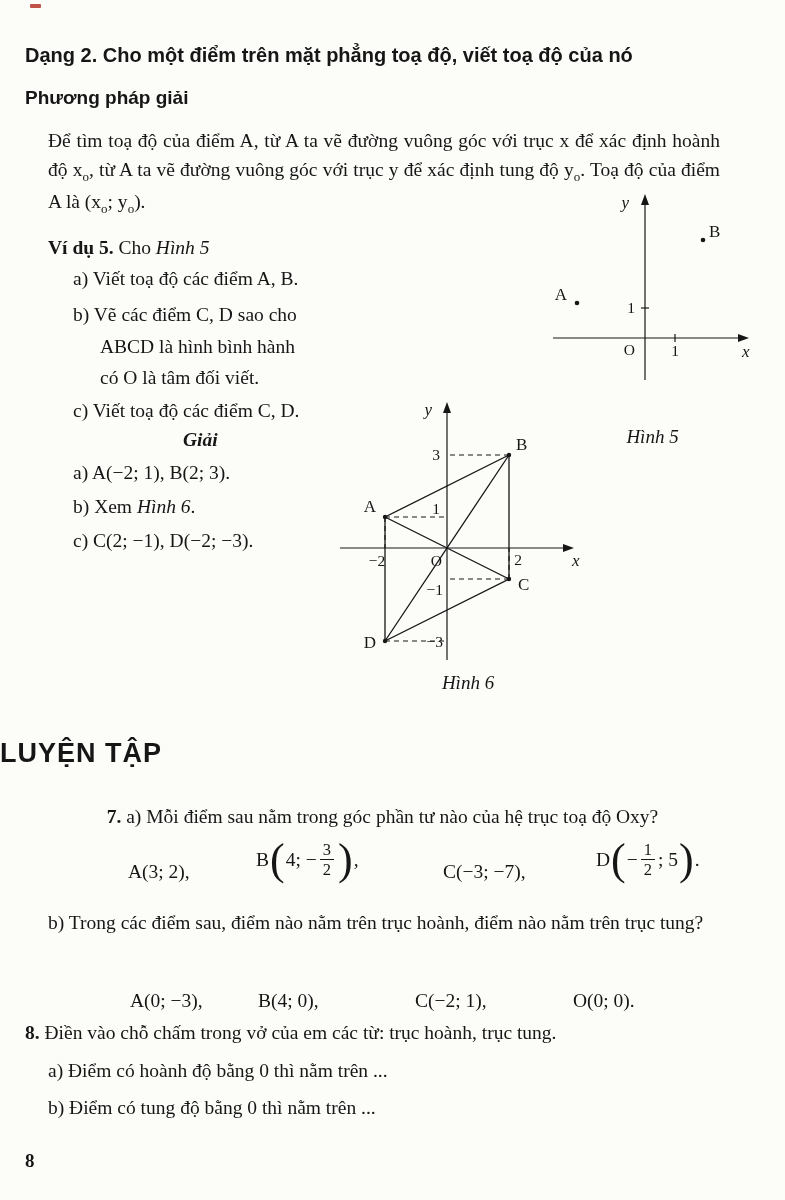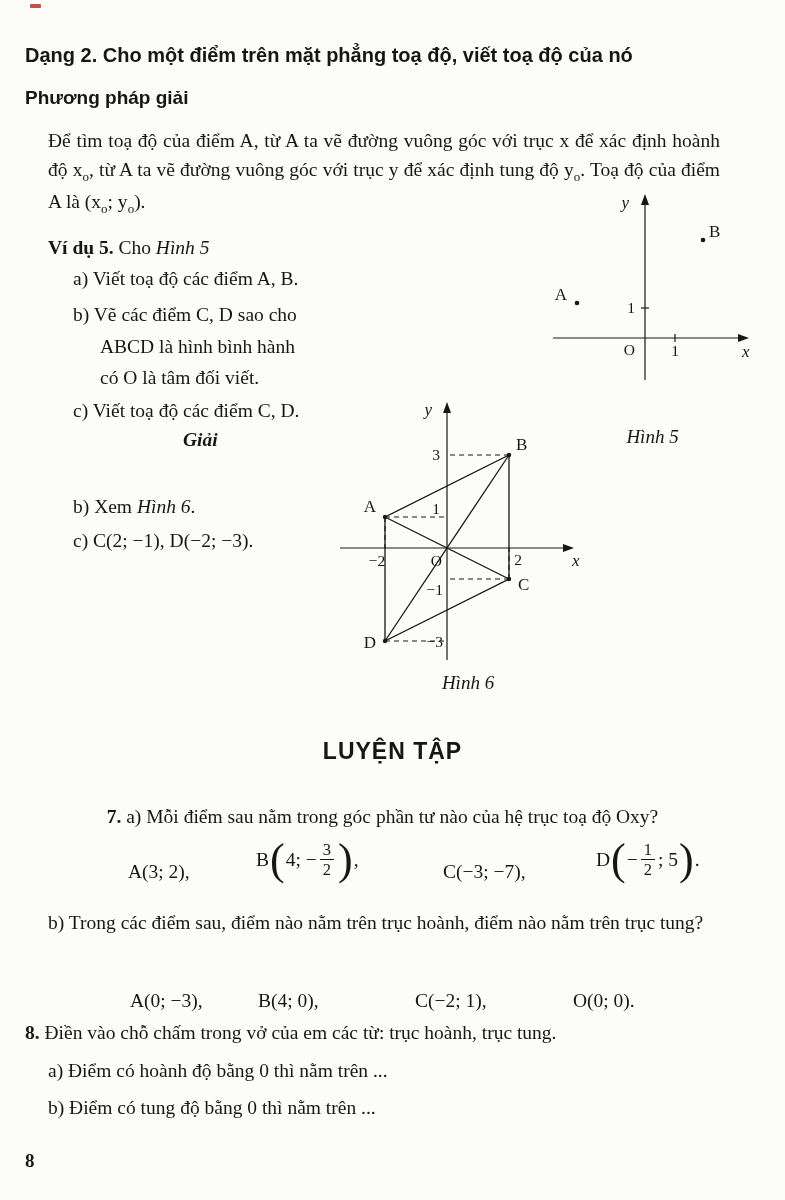--- a/index.html
+++ b/index.html
@@ -10,21 +10,21 @@
   .sans{font-family:"Liberation Sans","DejaVu Sans",sans-serif;}
   .title{font-size:20px;font-weight:700;}
   .subhead{font-size:19px;font-weight:700;}
   .body{font-size:19.5px;line-height:1.5;}
   .justify{text-align:justify;}
   .it{font-style:italic;}
   .b{font-weight:700;}
   sub{font-size:13px;}
   .hang{padding-left:27px;text-indent:-27px;}
   .caption{font-style:italic;font-size:19px;text-align:center;}
-  .lt-head{font-size:23px;font-weight:700;letter-spacing:1px;text-align:center;width:785px;}
+  .lt-head{font-size:27px;font-weight:700;letter-spacing:1px;width:785px;}
   svg text{font-family:"Liberation Serif","DejaVu Serif",serif;fill:#161616;font-size:16px;}
   .ax{stroke:#161616;stroke-width:1.2;}
   .dash{stroke:#161616;stroke-width:1.1;stroke-dasharray:5 4;fill:none;}
   .shape{stroke:#161616;stroke-width:1.3;fill:none;}
   .tick-lbl{font-size:15.5px;}
   .pt-lbl{font-size:17px;}
   .ax-lbl{font-size:17px;font-style:italic;}
   .frac-pt{display:inline-flex;align-items:center;font-size:19.5px;line-height:1;}
   .bigp{font-size:44px;font-weight:300;line-height:.9;margin:0 1px;font-family:"Liberation Serif",serif;}
   .frac{display:inline-flex;flex-direction:column;align-items:center;margin:0 3px;font-size:16.5px;line-height:1.18;}
@@ -56,20 +56,21 @@
   <div class="abs body" style="left:73px;top:299px;width:320px;line-height:1.62;">
     <div><span>b)</span> <span>Vẽ các điểm C, D sao cho</span></div>
     <div style="padding-left:27px;">ABCD là hình bình hành</div>
     <div style="padding-left:27px;">có O là tâm đối viết.</div>
   </div>
 
   <div class="abs body" style="left:73px;top:396px;width:310px;">c) Viết toạ độ các điểm C, D.</div>
 
   <div class="abs body b it" style="left:183px;top:425px;">Giải</div>
 
+  <div class="abs body" style="left:73px;top:458px;">a) A(−2; 1), B(2; 3).</div>
 
   <div class="abs body" style="left:73px;top:492px;">
     <span>b)</span>
     <span>Xem</span>
     <span class="it">Hình 6</span><span>.</span>
   </div>
 
   <div class="abs body" style="left:73px;top:526px;">c) C(2; −1), D(−2; −3).</div>
 
   <figure class="abs" style="left:545px;top:190px;width:215px;">

